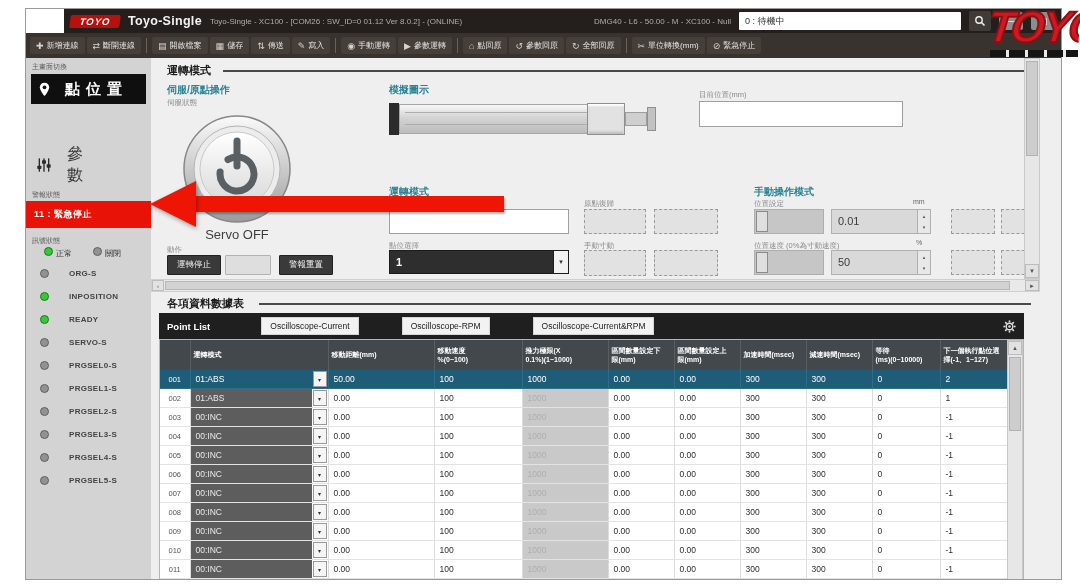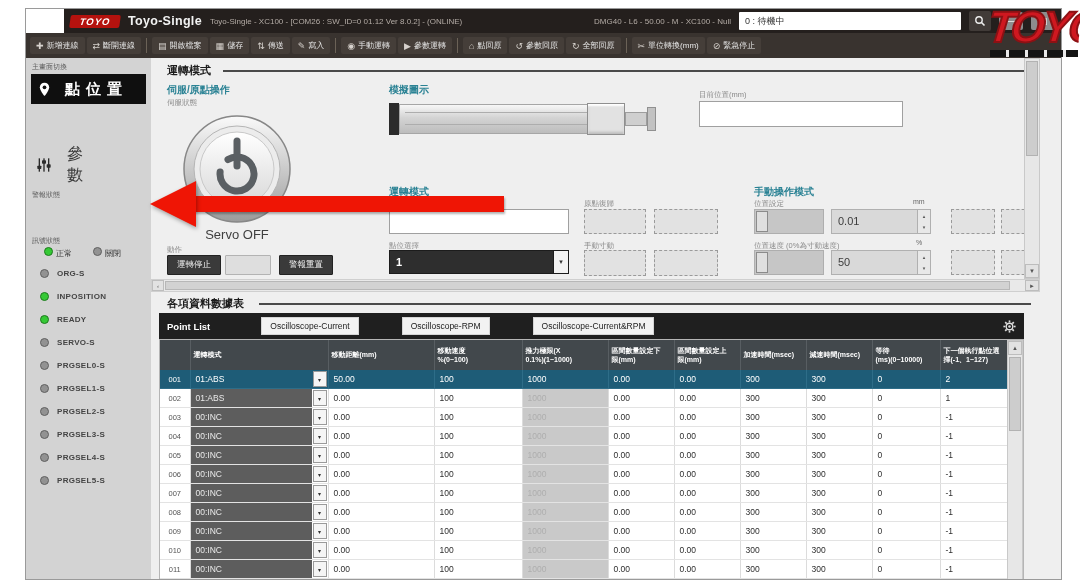--- a/index.html
+++ b/index.html
@@ -59,21 +59,21 @@
   .alarm-box { position:absolute; left:0; top:143px; width:125px; height:27px; background:#e81207;
     color:#fff; font-weight:bold; font-size:9px; display:flex; align-items:center; padding-left:8px;
     letter-spacing:.5px; }
   .legend { position:absolute; left:18px; top:189px; display:flex; gap:21px; align-items:center;
     font-size:8px; color:#333; }
   .legend .dot, .sig .dot { width:9px; height:9px; border-radius:50%; display:inline-block; }
   .dot.on { background:#35c935; border:1px solid #1e7a1e; }
   .dot.off { background:#929292; border:1px solid #606060; }
   .legend span.lg-lb { margin-left:3px; }
   .sig-list { position:absolute; left:0; top:204px; width:125px; list-style:none; }
-  .sig { display:flex; align-items:center; gap:8px; height:23px; padding-left:14px;
+  .sig { display:flex; align-items:center; gap:20px; height:23px; padding-left:14px;
     font-size:8px; font-weight:bold; color:#444; letter-spacing:.3px; }
 
   
   .sec-title { position:absolute; font-size:11px; font-weight:bold; color:#1d1d1d; }
   .sec-line { position:absolute; height:2px; background:#4a4a4a; }
   .lbl-teal { position:absolute; color:#2a8294; font-size:10px; font-weight:bold; }
   .lbl-sm { position:absolute; color:#8a8a8a; font-size:7.5px; }
   .powerbtn { position:absolute; left:30px; top:55px; }
   .servo-state { position:absolute; left:30px; top:169px; width:112px; text-align:center;
     font-size:13px; color:#3f3f3f; }
@@ -264,20 +264,21 @@
                 <rect x="18" y="2" width="2" height="20"></rect>
                 <rect x="2" y="13" width="6" height="5" rx="1"></rect>
                 <rect x="9" y="5" width="6" height="5" rx="1"></rect>
                 <rect x="16" y="11" width="6" height="5" rx="1"></rect>
               </svg>
           </span>
           <span class="nav-txt">參 數</span>
         </div>
 
         <span class="sb-lbl" style="top:132px">警報狀態</span>
+        <div class="alarm-box">11 : 緊急停止</div>
 
         <span class="sb-lbl" style="top:178px">訊號狀態</span>
         <div class="legend">
           <span><span class="dot on"></span><span class="lg-lb">正常</span></span>
           <span><span class="dot off"></span><span class="lg-lb">關閉</span></span>
         </div>
         <ul class="sig-list" id="signal-list">
             <li class="sig">
               <span class="dot off"></span>
               <span>ORG-S</span>

